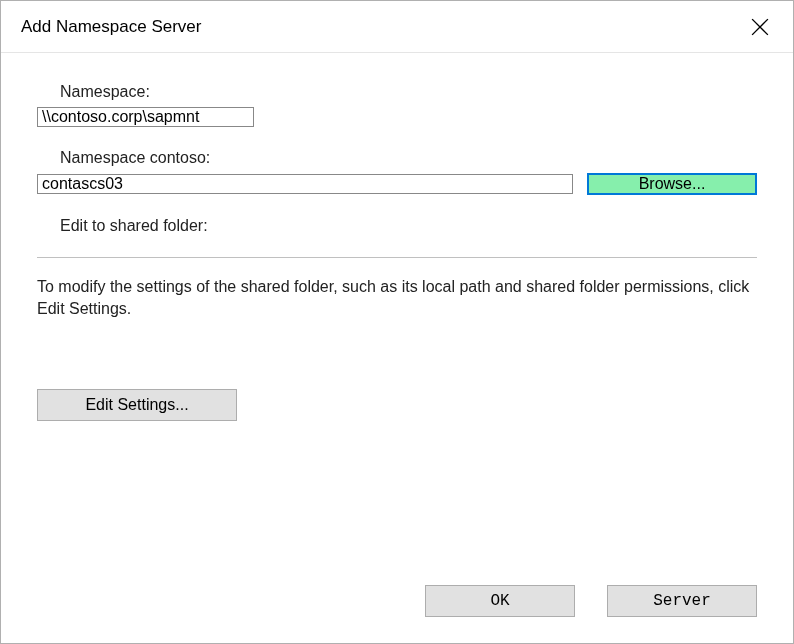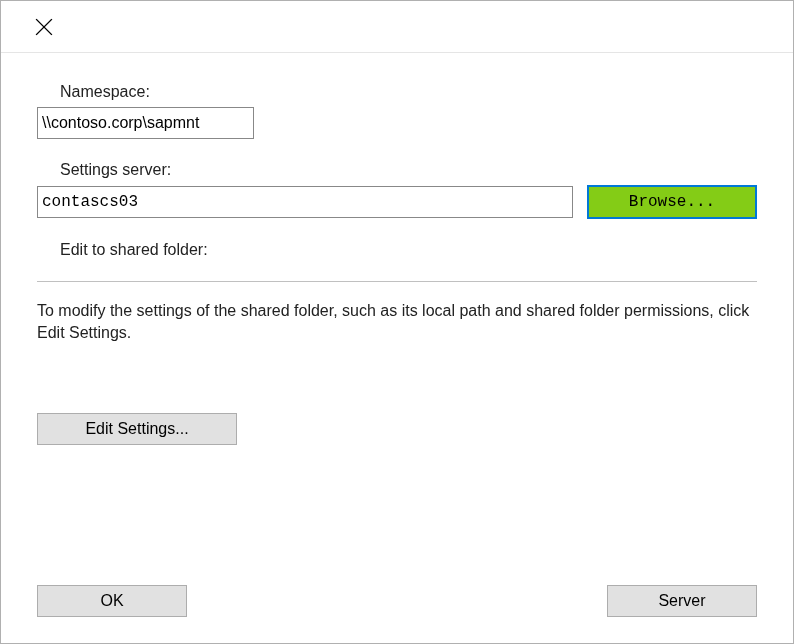--- a/index.html
+++ b/index.html
@@ -59,25 +59,24 @@
     }
     .field-group label {
       display: block;
       margin-bottom: 6px;
       margin-left: 23px;
     }
     .row {
       display: flex;
       gap: 14px;
       align-items: center;
-      font-family: Liberation Mono, monospace;
     }
     .text-input {
       flex: 1;
-      height: 32px;
+      height: 20px;
       border: 1px solid #888;
       background: #fff;
       font-family: inherit;
       font-size: 16px;
       padding: 2px 4px;
       outline: none;
     }
     .text-input.readonly {
       background: #fff;
     }
@@ -87,71 +86,73 @@
       background: #e1e1e1;
       border: 1px solid #adadad;
       font-family: inherit;
       font-size: 16px;
       cursor: pointer;
       padding: 0 18px;
     }
     .btn.browse {
       min-width: 170px;
       border: 2px solid #0078d7;
-      background: #84cc16;
-      height: 34px;
+      background: #86efac;
+      height: 22px;
     }
     .divider {
       border: none;
       border-top: 1px solid #c0c0c0;
       margin: 8px 0 18px 0;
     }
     .info-text {
       line-height: 1.4;
       margin-bottom: 68px;
     }
     .edit-settings-wrap {
       margin-bottom: 16px;
     }
     .btn.edit-settings {
       min-width: 200px;
     }
     .button-bar {
       display: flex;
-      justify-content: space-between;
-      gap: 22px;
+      justify-content: flex-end;
+      gap: 32px;
       padding: 10px 36px 26px 36px;
+      font-family: Liberation Mono, monospace;
     }
     .button-bar .btn {
       min-width: 150px;
     }
   </style>
 </head>
 <body>
 
 <div class="window">
 
   <div class="titlebar">
+    <span class="titlebar-title">Add Namespace Server</span>
     <div class="close-btn">
       <svg viewBox="0 0 16 16">
         <line x1="1" y1="1" x2="15" y2="15" stroke="#000" stroke-width="1.2"></line>
         <line x1="15" y1="1" x2="1" y2="15" stroke="#000" stroke-width="1.2"></line>
       </svg>
     </div>
   </div>
 
   <div class="content">
 
     <div class="field-group">
       <label>Namespace:</label>
       <input type="text" class="text-input readonly" readonly="" value="\\contoso.corp\sapmnt" style="">
     </div>
 
     <div class="field-group">
-      <label>Settings server:</label>
+      <label>Namespace contoso:</label>
       <div class="row">
         <input type="text" class="text-input" value="contascs03" style="">
         <button class="btn browse">Browse...</button>
       </div>
     </div>
 
     <div class="field-group">
       <label>Edit to shared folder:</label>
     </div>
 

